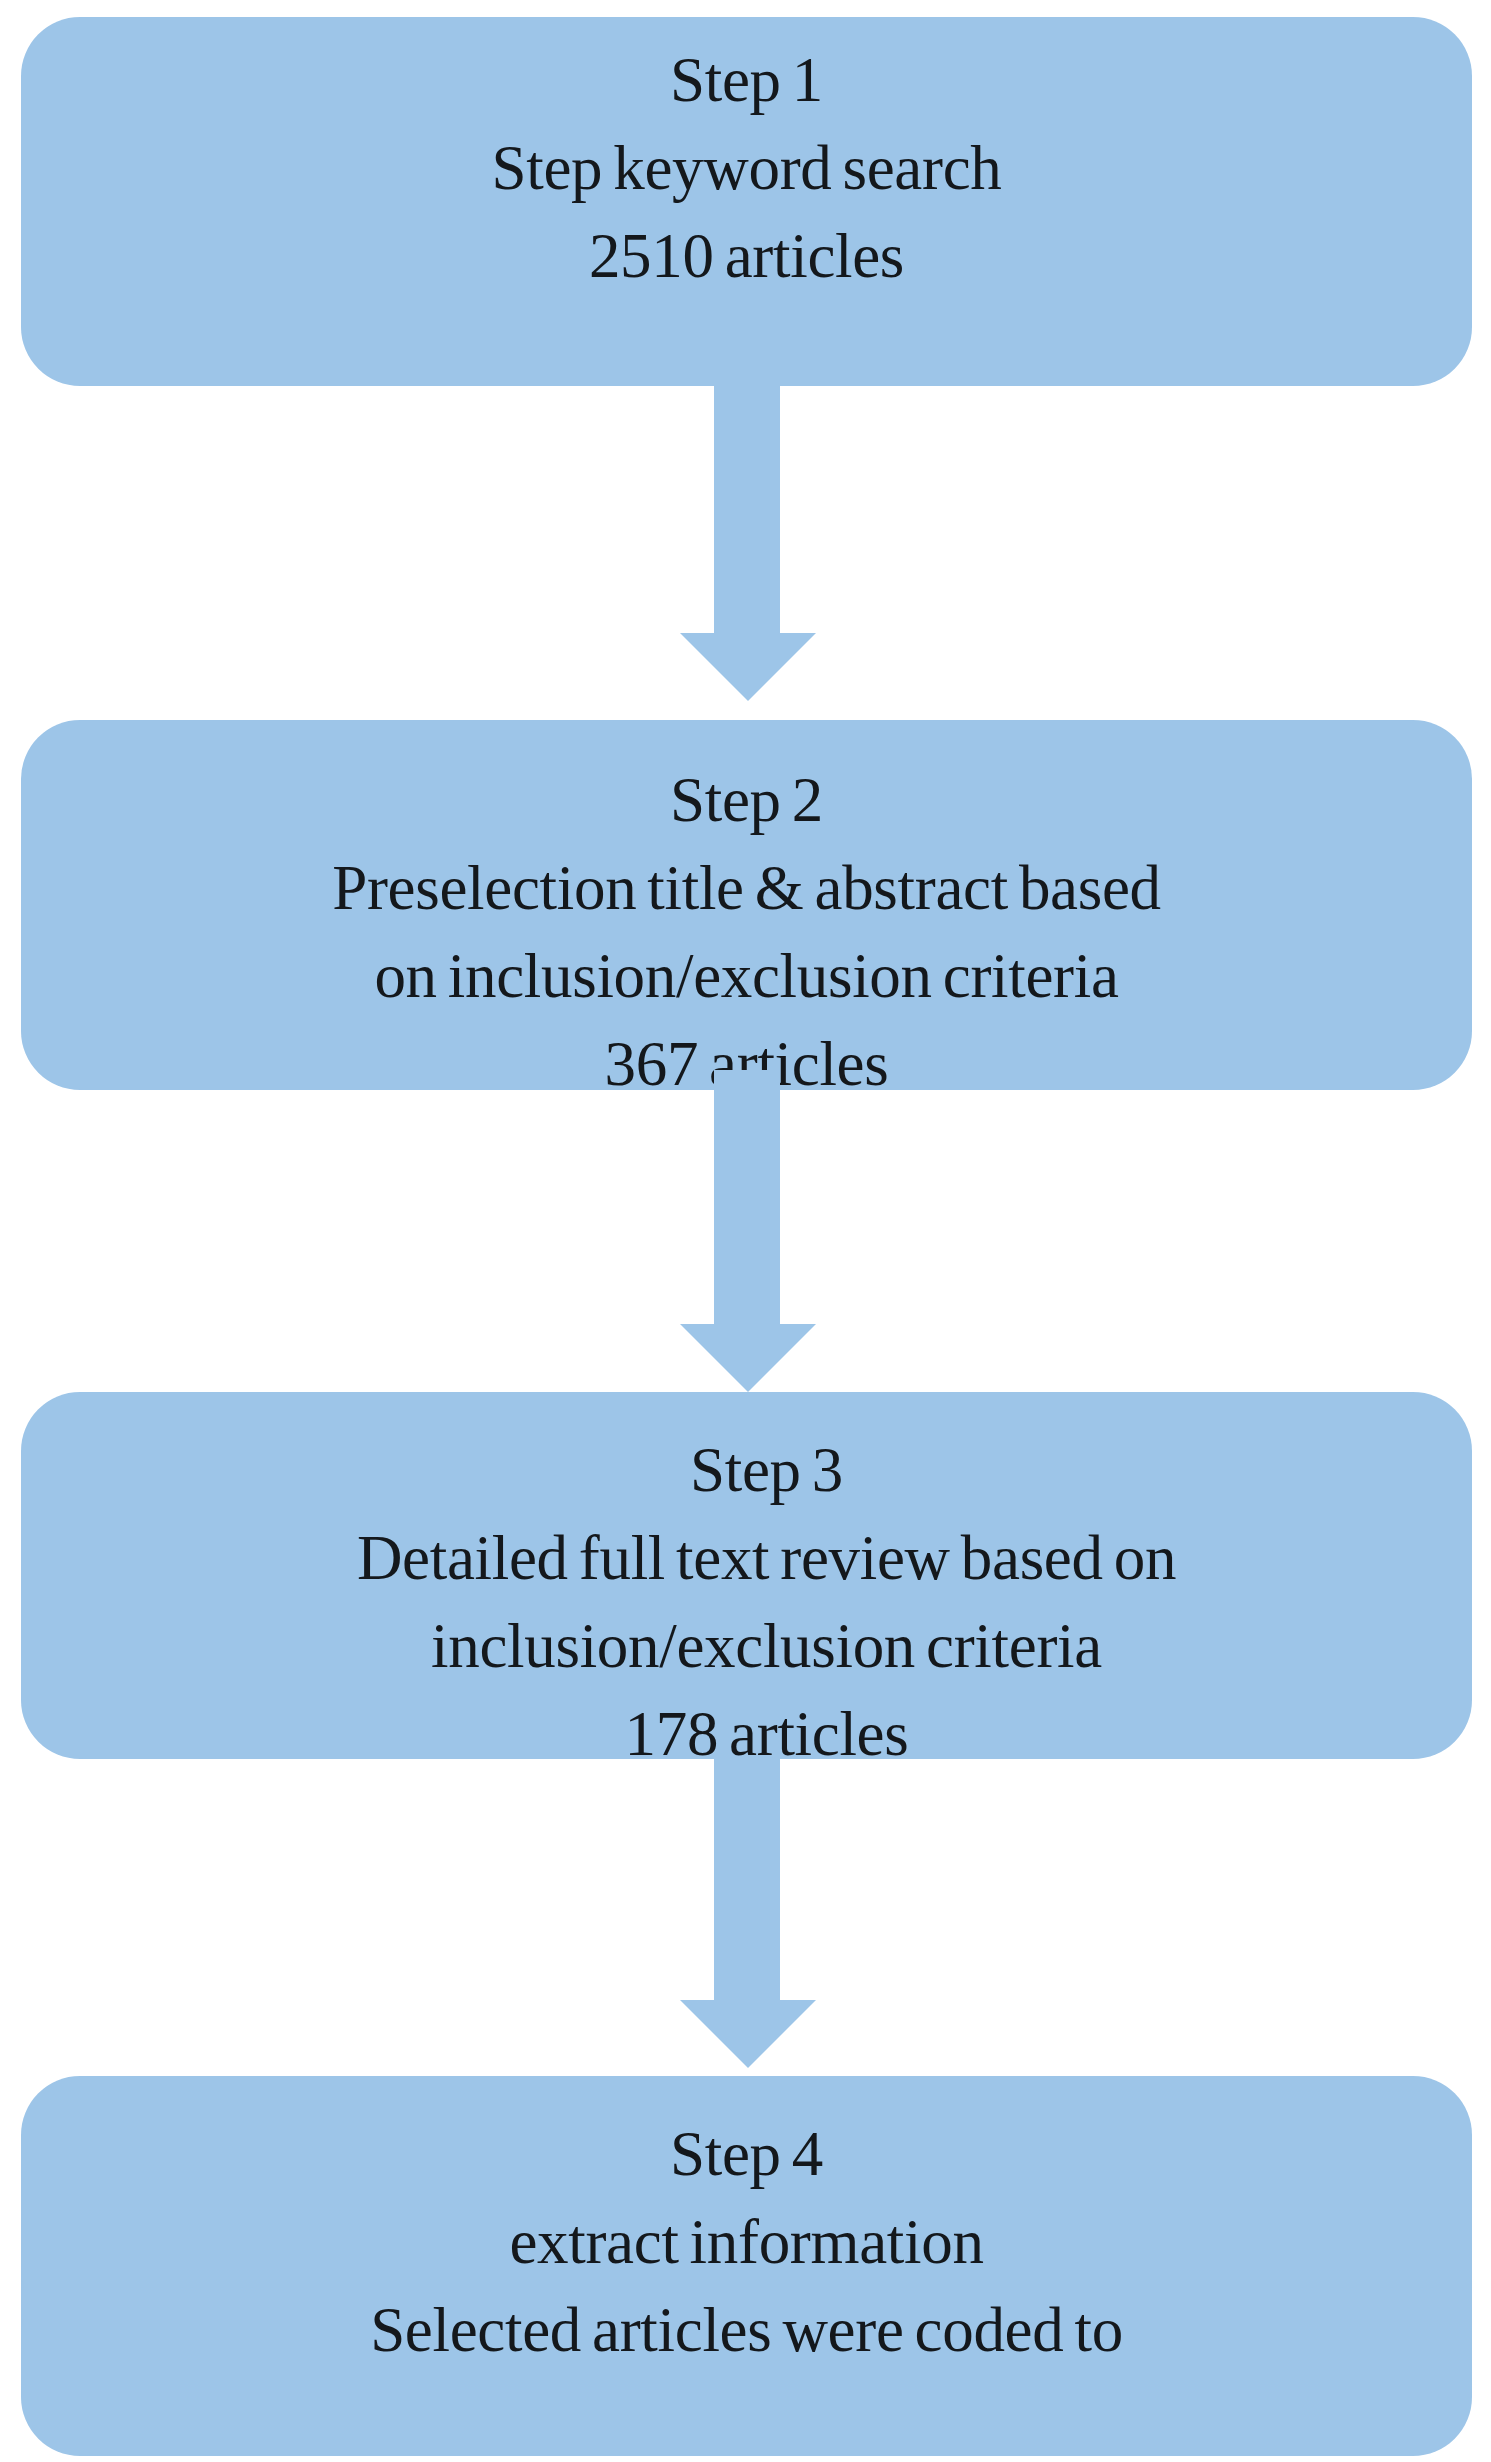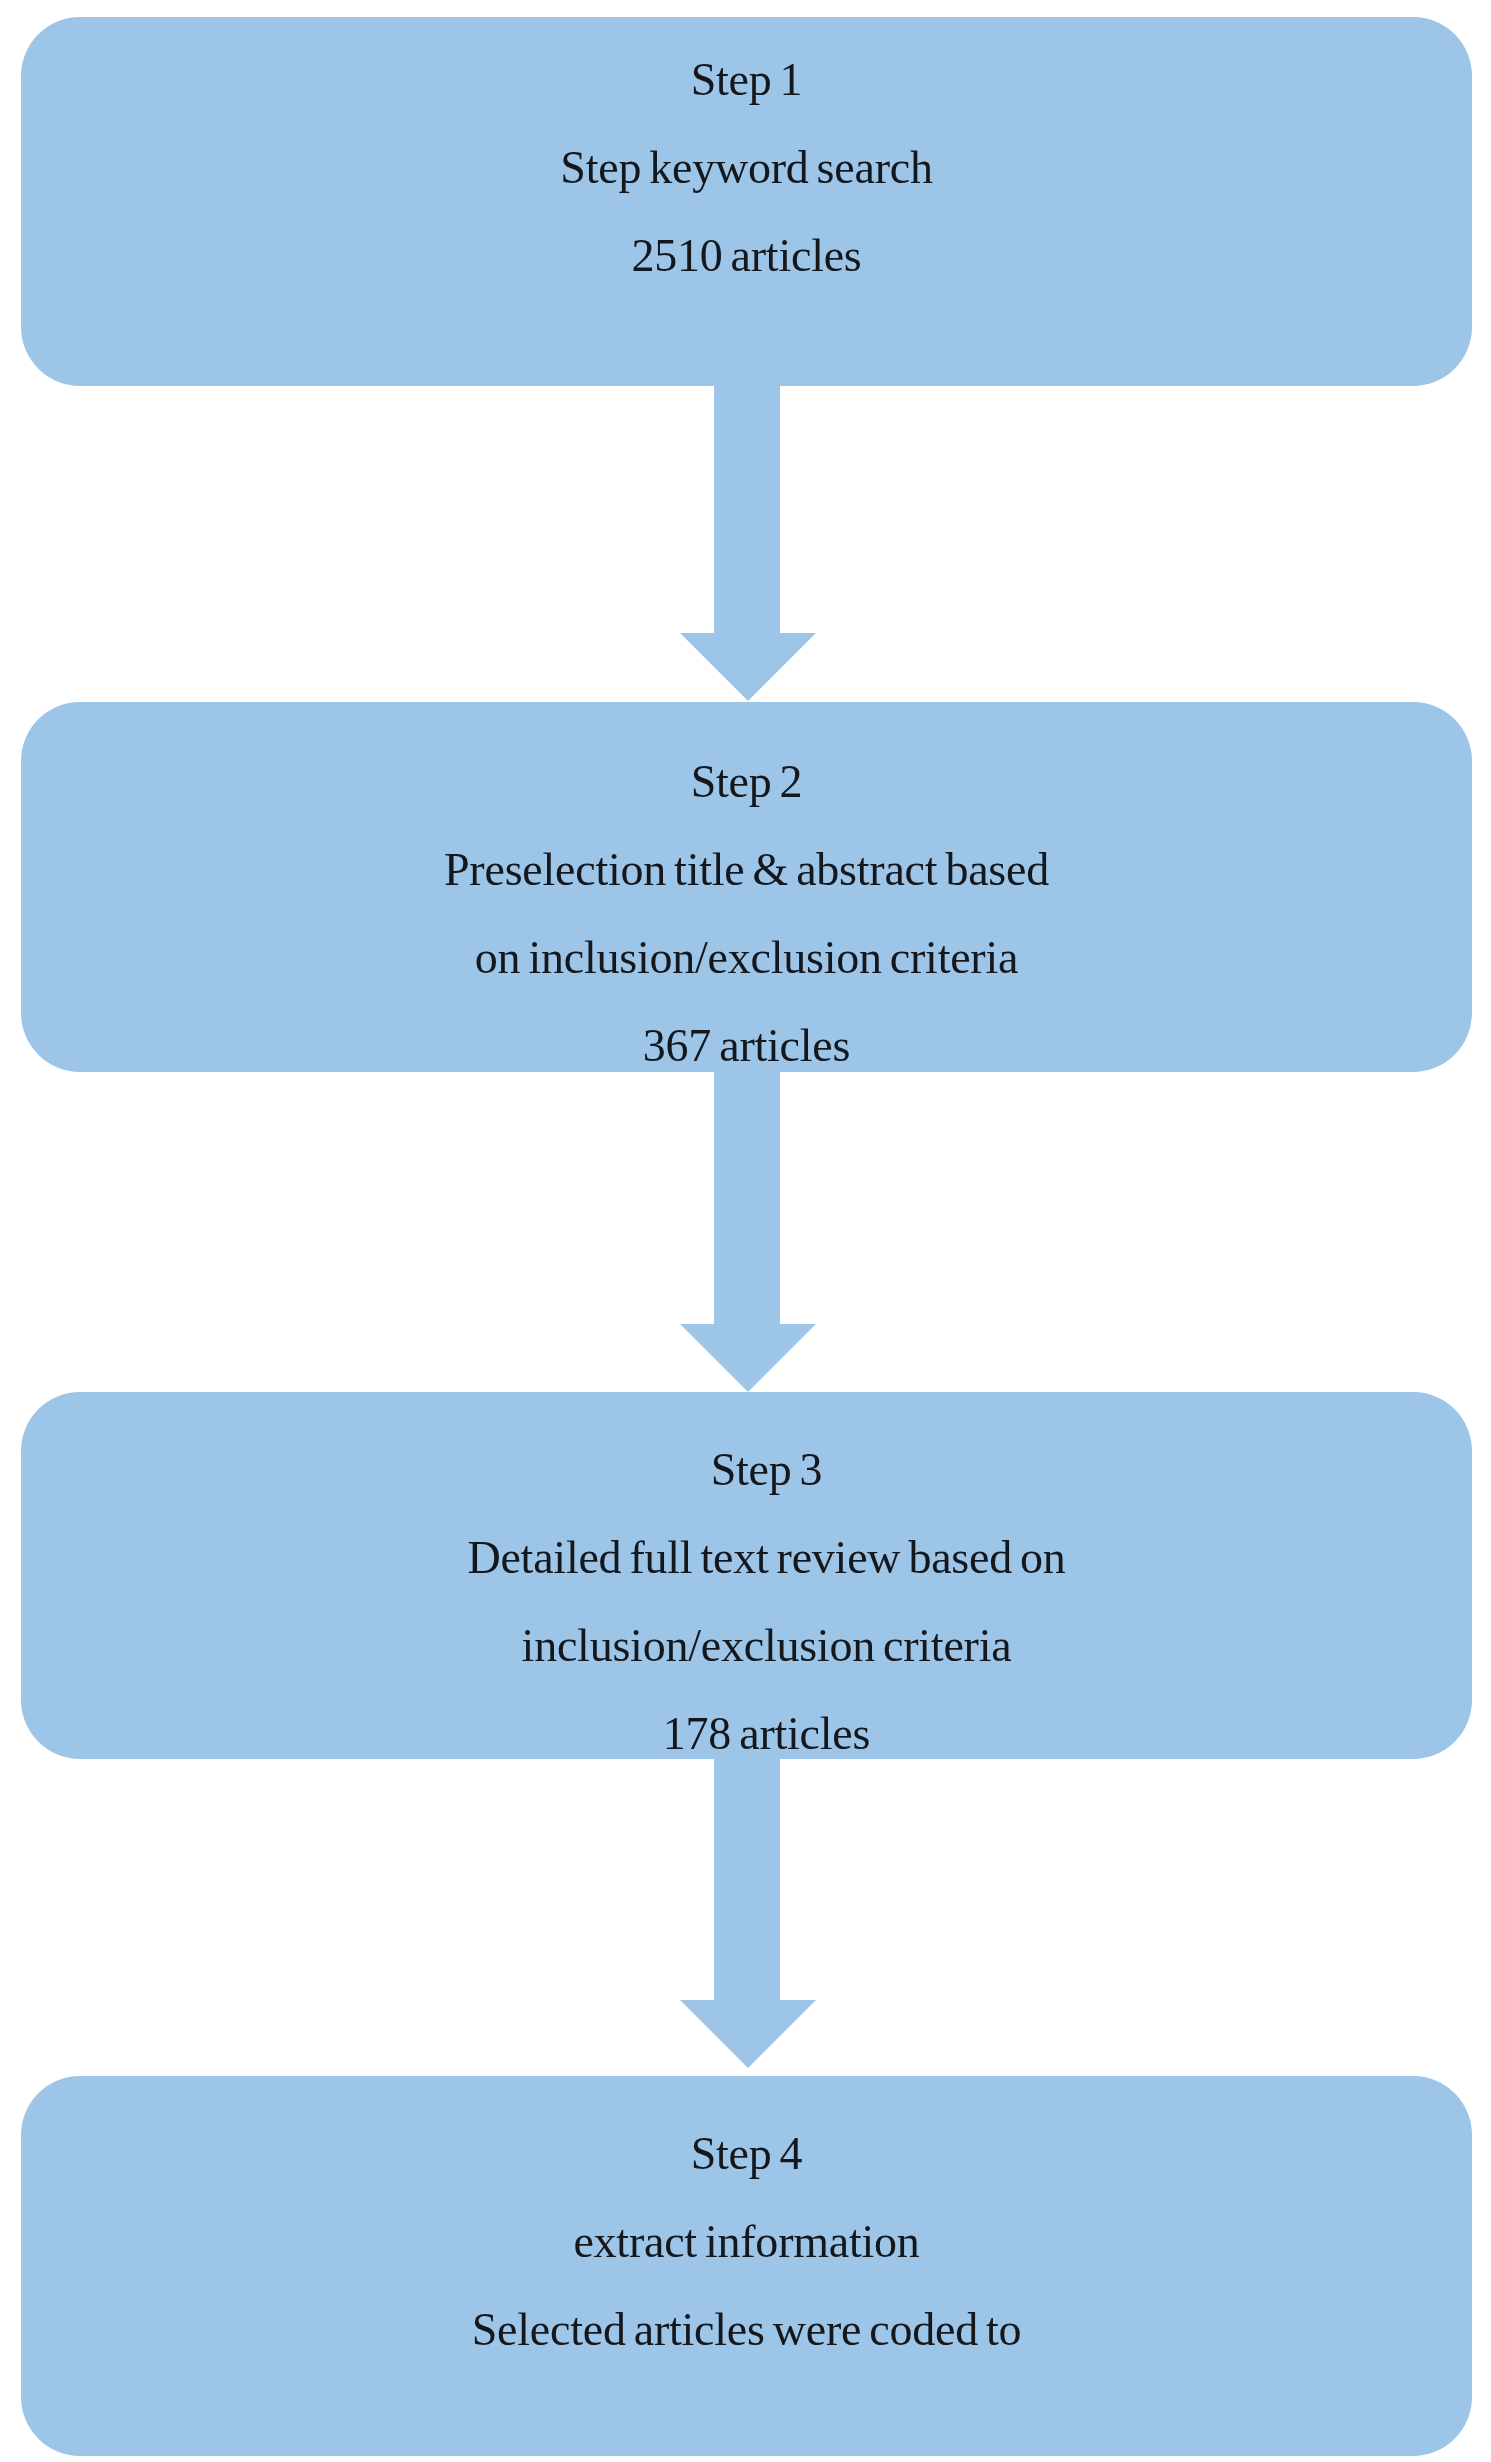--- a/index.html
+++ b/index.html
@@ -23,27 +23,27 @@
     width:1451px;
     background:var(--box-fill);
     border-radius:59px;
     box-sizing:border-box;
     display:flex;
     flex-direction:column;
     align-items:center;
     justify-content:flex-start;
     text-align:center;
     color:var(--text);
-    font-size:46px;
+    font-size:63px;
     line-height:88px;
     word-spacing:-0.07em;
     letter-spacing:-0.005em;
   }
   .box-1{top:17px;height:369px;padding-top:18.6px;}
-  .box-2{top:702px;height:370px;padding-top:36px;}
+  .box-2{top:720px;height:370px;padding-top:36px;}
   .box-3{top:1392px;height:367px;padding-top:34px;padding-left:40px;}
   .box-4{top:2068px;height:380px;padding-top:34px;margin-top:8px;}
   .step-line{white-space:nowrap;}
   .arrow{position:absolute;left:0;top:0;width:0;height:0;}
   .arrow-shaft{
     position:absolute;
     left:714px;
     width:66px;
     background:var(--arrow-fill);
   }

